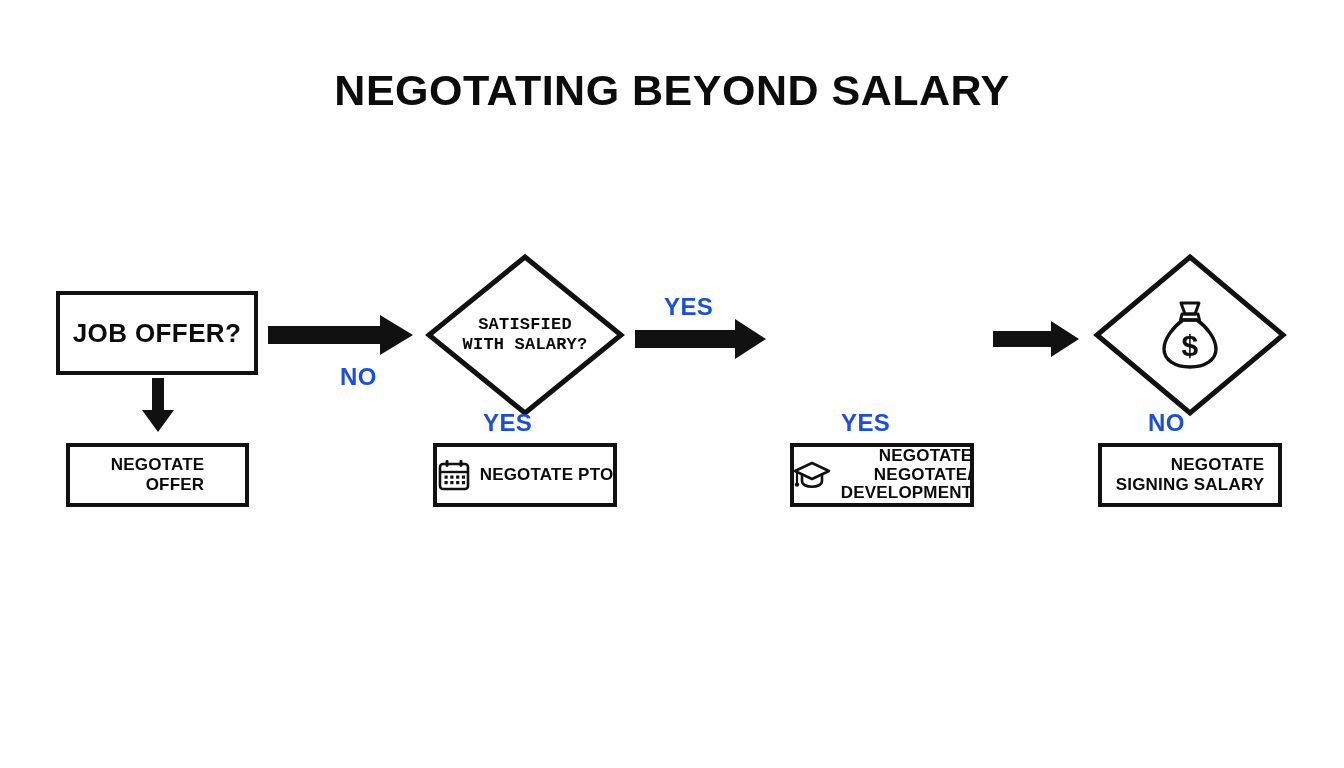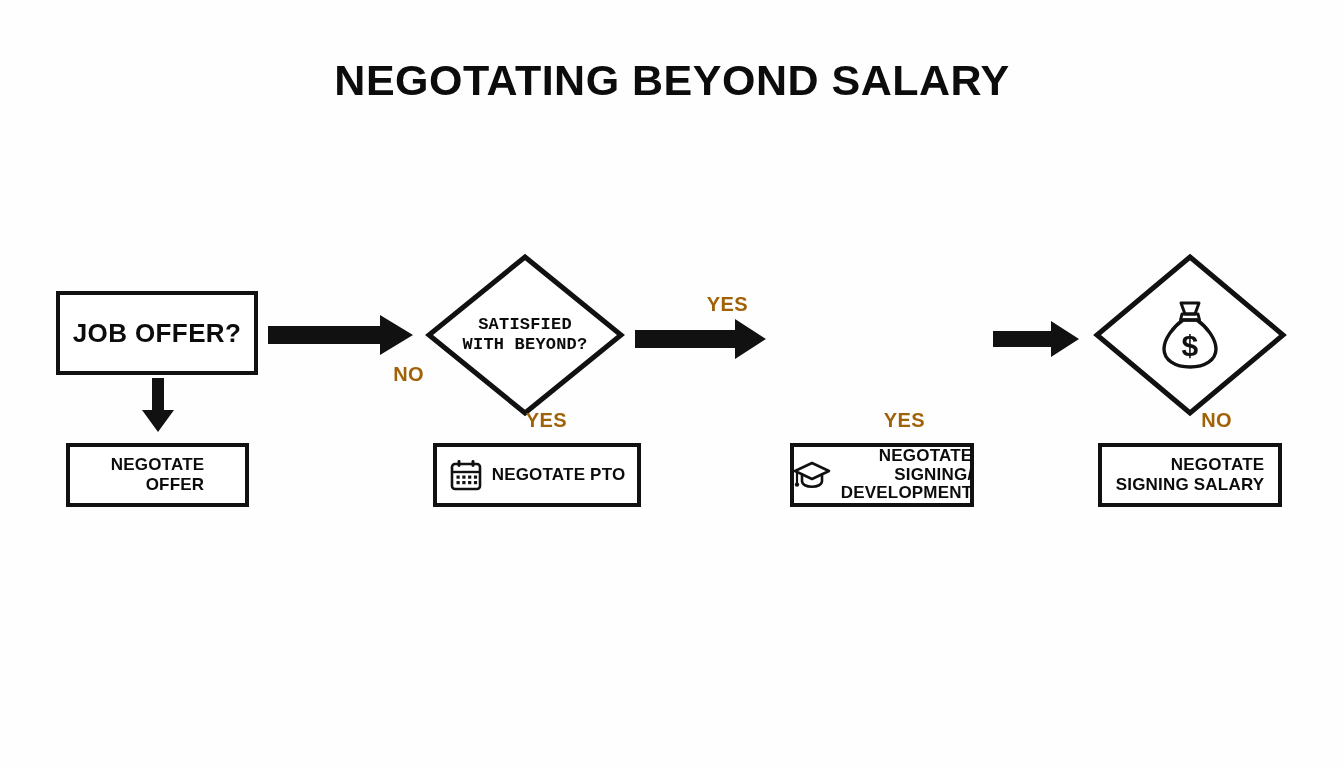--- a/index.html
+++ b/index.html
@@ -17,21 +17,21 @@
   #canvas {
     position: relative;
     width: 1344px;
     height: 768px;
   }
 
   
   .title {
     position: absolute;
     left: 0;
-    top: 56px;
+    top: 66px;
     width: 1344px;
     text-align: center;
     font-size: 43px;
     font-weight: bold;
     letter-spacing: 0.5px;
     color: #0c0c0c;
     white-space: nowrap;
   }
 
   
@@ -98,26 +98,26 @@
   }
 
   
   .arrow {
     position: absolute;
   }
 
   
   .edge-label {
     position: absolute;
-    font-size: 20px;
-    font-weight: bold;
-    color: #a16207;
+    font-size: 24px;
+    font-weight: bold;
+    color: #1d4ed8;
     letter-spacing: 0.4px;
     white-space: nowrap;
-    text-align: right;
+    text-align: left;
   }
 
   .icon-svg { display: block; }
 </style>
 </head>
 <body>
 
 <div id="canvas">
 
   <div class="title">NEGOTATING BEYOND SALARY</div>
@@ -146,28 +146,28 @@
   </div>
   <div class="edge-label" style="left:340px; top:363px; width:84px;">NO</div>
 
   <div class="diamond-wrap" style="left:425px; top:253px; width:200px; height:164px;font-family:Liberation Mono, monospace;">
     <svg class="diamond-shape" viewBox="0 0 200 164" preserveAspectRatio="none">
       <polygon points="100,4 196,82 100,160 4,82" fill="#ffffff" stroke="#111111" stroke-width="5"></polygon>
     </svg>
     <div class="diamond-text">
       <span>
         <span>SATISFIED</span><br>
-        <span>WITH BEYOND?</span>
+        <span>WITH SALARY?</span>
       </span>
     </div>
   </div>
 
   <div class="edge-label" style="left:483px; top:409px; width:84px;">YES</div>
 
-  <div class="rect rect-sub rect-icon" style="left:433px; top:443px; width:208px; height:64px;">
+  <div class="rect rect-sub rect-icon" style="left:433px; top:443px; width:184px; height:64px;">
     <span>
       <svg class="icon-svg" width="34" height="34" viewBox="0 0 34 34">
         <rect x="3" y="6" width="28" height="25" rx="3" ry="3" fill="none" stroke="#111111" stroke-width="2.6"></rect>
         <line x1="3" y1="14" x2="31" y2="14" stroke="#111111" stroke-width="2.4"></line>
         <rect x="8.5" y="2" width="3" height="7" rx="1.4" fill="#111111"></rect>
         <rect x="22.5" y="2" width="3" height="7" rx="1.4" fill="#111111"></rect>
         <rect x="7.5" y="17.5" width="3.2" height="3.2" fill="#111111"></rect>
         <rect x="13.3" y="17.5" width="3.2" height="3.2" fill="#111111"></rect>
         <rect x="19.1" y="17.5" width="3.2" height="3.2" fill="#111111"></rect>
         <rect x="24.9" y="17.5" width="3.2" height="3.2" fill="#111111"></rect>
@@ -194,21 +194,21 @@
     <span>
       <svg class="icon-svg" width="40" height="34" viewBox="0 0 40 34">
         <path d="M20,5 L37,13 L20,21 L3,13 Z" fill="none" stroke="#111111" stroke-width="2.6" stroke-linejoin="round"></path>
         <path d="M10,16.2 V23 C10,26.6 14.5,28.8 20,28.8 C25.5,28.8 30,26.6 30,23 V16.2" fill="none" stroke="#111111" stroke-width="2.6" stroke-linecap="round"></path>
         <line x1="5" y1="14" x2="5" y2="25" stroke="#111111" stroke-width="2.2"></line>
         <circle cx="5" cy="26.6" r="2.2" fill="#111111"></circle>
       </svg>
     </span>
     <span class="lbl" style="line-height:1.1;">
       <span>NEGOTATE</span><br>
-      <span>SIGNING/</span><br>
+      <span>NEGOTATE/</span><br>
       <span>DEVELOPMENT</span>
     </span>
   </div>
 
   <div class="arrow" style="left:993px; top:320px; width:88px; height:38px;">
     <svg class="icon-svg" width="88" height="38" viewBox="0 0 88 38">
       <path d="M0,11 H58 V1 L86,19 L58,37 V27 H0 Z" fill="#111111"></path>
     </svg>
   </div>
 

